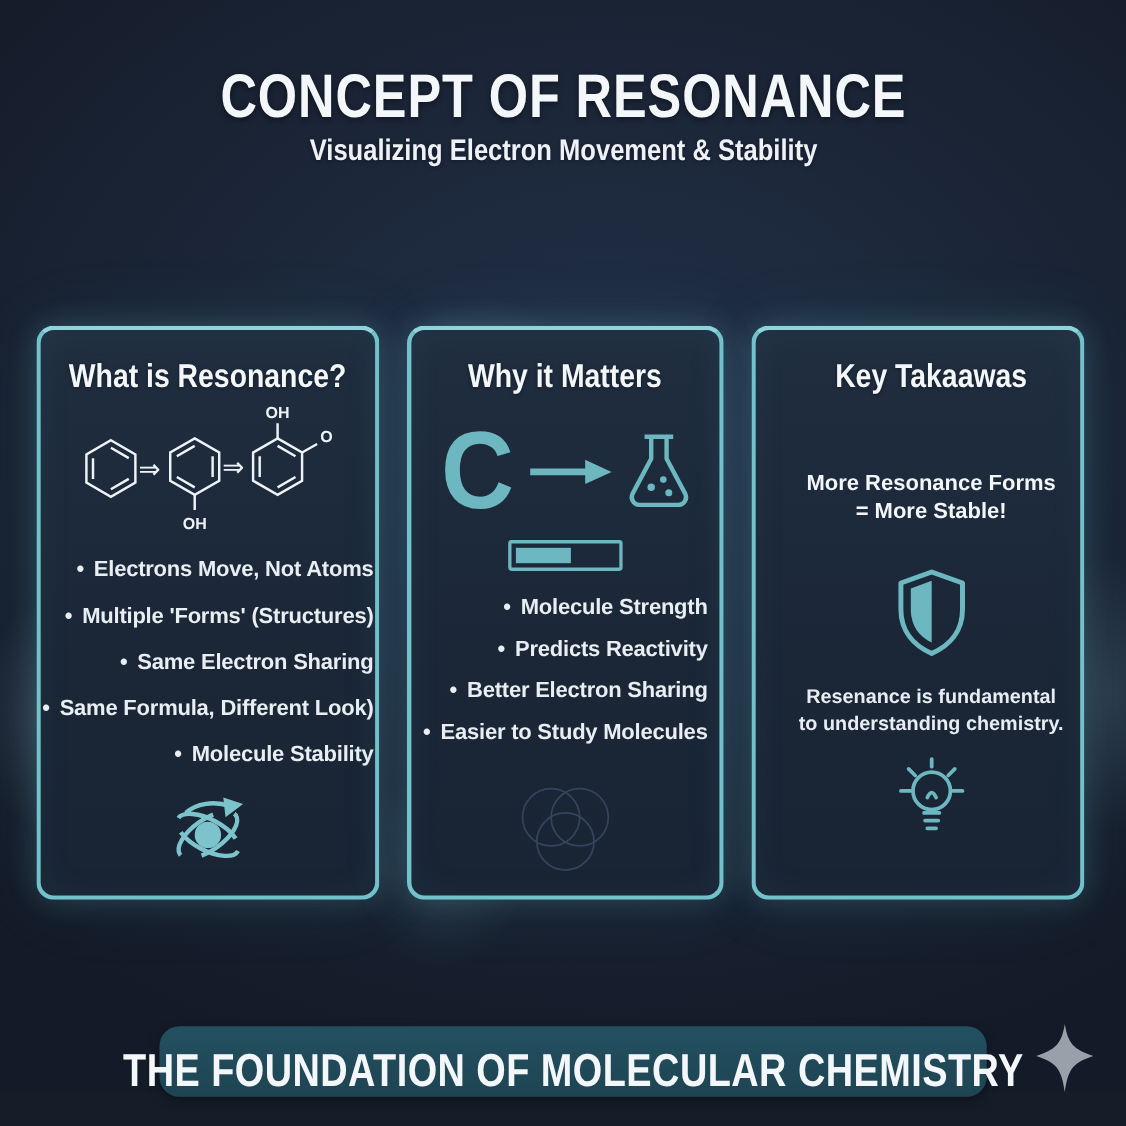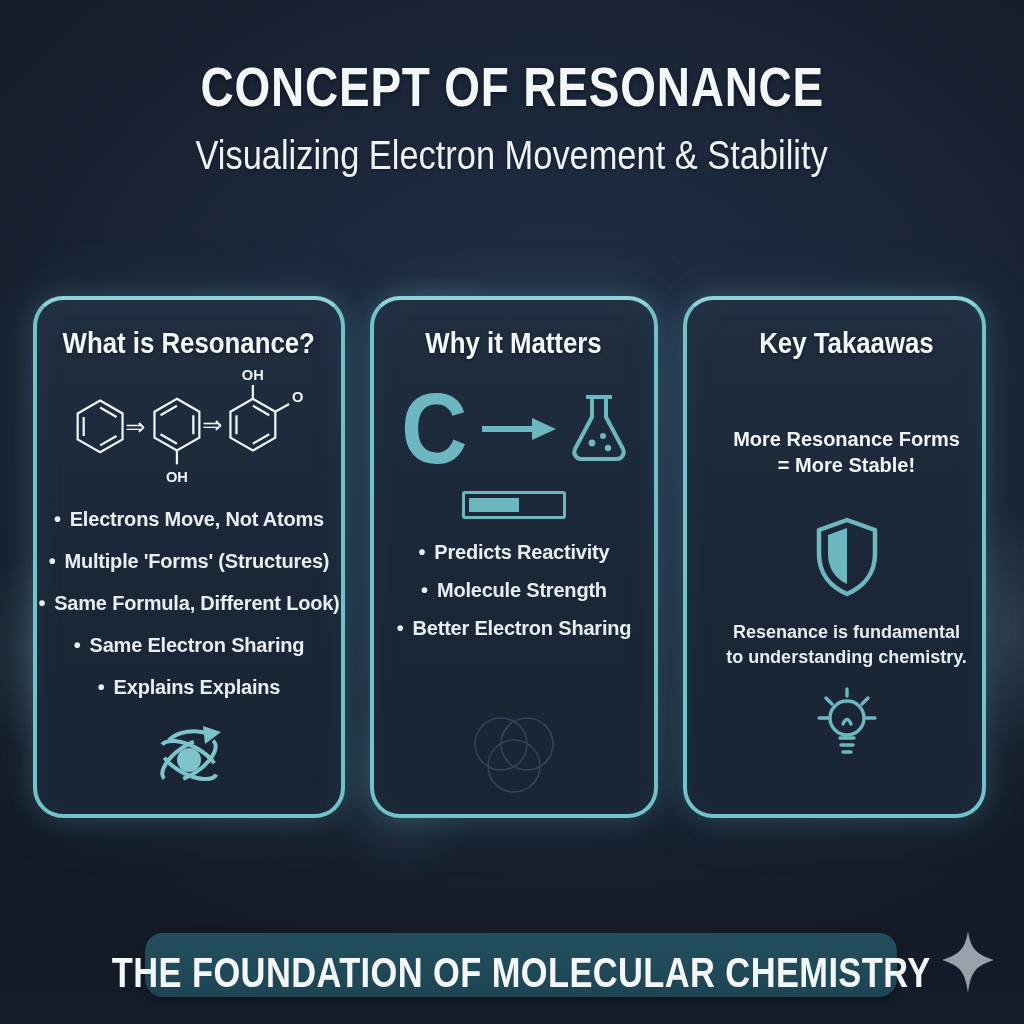--- a/index.html
+++ b/index.html
@@ -21,37 +21,37 @@
   .glow-left   { left:-50px; top:500px; width:190px; height:300px; background:radial-gradient(closest-side, rgba(190,225,240,.13), transparent 70%); }
   .glow-mid    { left:290px; top:660px; width:220px; height:260px; background:radial-gradient(closest-side, rgba(130,205,220,.12), transparent 70%); }
   .glow-right  { left:920px; top:450px; width:180px; height:360px; background:radial-gradient(closest-side, rgba(160,215,230,.14), transparent 70%); }
   .glow-top    { left:330px; top:250px; width:220px; height:140px; background:radial-gradient(closest-side, rgba(140,205,220,.10), transparent 70%); }
 
   .cond { display:inline-block; transform:scaleX(.82); transform-origin:50% 50%; white-space:nowrap; }
   .cond85 { display:inline-block; transform:scaleX(.86); transform-origin:50% 50%; white-space:nowrap; }
 
   .header { position:absolute; left:0; top:54px; width:1024px; text-align:center; color:#f4f7f9; }
   .title  { font-size:56px; font-weight:700; letter-spacing:1px; text-shadow:0 2px 6px rgba(0,0,0,.45); }
-  .subtitle { margin-top:14px; font-size:40px; font-weight:400; color:#eef2f6; text-shadow:0 1px 4px rgba(0,0,0,.4); }
+  .subtitle { margin-top:2px; font-size:27px; font-weight:700; color:#eef2f6; text-shadow:0 1px 4px rgba(0,0,0,.4); }
 
   .card {
     position:absolute; top:296px; height:522px;
-    border:4px solid #72c2cb; border-top-color:#8ed4da; border-radius:30px;
+    border:4px solid #72c2cb; border-top-color:#8ed4da; border-radius:16px;
     background:linear-gradient(180deg, #202e40 0%, #1b2737 55%, #192434 100%);
     box-shadow:0 0 26px rgba(105,190,205,.22), 0 0 70px rgba(105,190,205,.09), inset 0 0 34px rgba(120,205,218,.05);
     display:flex; flex-direction:column; align-items:center;
     color:#edf1f5;
   }
   .card-what { left:33px;  width:312px; }
   .card-why  { left:370px; width:288px; }
   .card-key  { left:683px; width:303px;padding-left:24px; }
 
   .card h2 { margin-top:26px; font-size:30px; font-weight:700; color:#f4f7f9; text-shadow:0 1px 4px rgba(0,0,0,.4); }
 
-  ul.bullets { list-style:none; text-align:center; }
+  ul.bullets { list-style:none; text-align:right; }
   ul.bullets li { font-size:20px; font-weight:600; letter-spacing:-.2px; color:#e9eef3; margin-bottom:19px; }
   .b-dot::before { content:"•"; margin-right:9px; }
   .card-why ul.bullets li { margin-bottom:15px; }
 
   .molecules { margin-top:6px; }
   .what-bullets { margin-top:16px; }
   .atom-wrap { margin-top:auto; margin-bottom:16px; }
 
   .why-iconrow { margin-top:26px; display:flex; align-items:center; justify-content:center; gap:10px; }
   .big-c { font-size:100px; font-weight:700; color:#6cb7c0; line-height:.85; display:inline-block; transform:scaleX(.92); }
@@ -112,23 +112,23 @@
         <path d="M222,46 L241,57 M241,79 L222,90 M203,79 L203,57"></path>
         <path d="M222,38 L222,22 M248,53 L264,44"></path>
       </g>
       <text x="222" y="16" font-size="17" font-weight="bold" fill="#eef3f7" text-anchor="middle">OH</text>
       <text x="274" y="42" font-size="17" font-weight="bold" fill="#eef3f7" text-anchor="middle">O</text>
     </svg>
 
     <ul class="bullets what-bullets">
         <li><span class="b-dot"></span><span class="b-text">Electrons Move, Not Atoms</span></li>
         <li><span class="b-dot"></span><span class="b-text">Multiple 'Forms' (Structures)</span></li>
+        <li><span class="b-dot"></span><span class="b-text">Same Electron Sharing</span></li>
         <li><span class="b-dot"></span><span class="b-text">Same Formula, Different Look)</span></li>
-        <li><span class="b-dot"></span><span class="b-text">Same Electron Sharing</span></li>
-        <li><span class="b-dot"></span><span class="b-text">Explains Explains</span></li>
+        <li><span class="b-dot"></span><span class="b-text">Molecule Stability</span></li>
       </ul>
 
     <div class="atom-wrap">
       <svg width="92" height="76" viewBox="0 0 92 76">
         <g stroke="#7cc3cb" stroke-width="4" fill="none">
           <ellipse cx="46" cy="42" rx="31" ry="14" transform="rotate(28 46 42)" stroke-dasharray="60 14"></ellipse>
           <ellipse cx="46" cy="42" rx="31" ry="14" transform="rotate(-35 46 42)" stroke-dasharray="52 20"></ellipse>
           <path d="M26,22 A 30 20 0 0 1 66,16"></path>
         </g>
         <polygon points="60,8 78,14 62,26" fill="#7cc3cb"></polygon>
@@ -155,23 +155,24 @@
         <circle cx="35" cy="45" r="3" fill="#6cb7c0"></circle>
         <circle cx="40" cy="57" r="3.2" fill="#6cb7c0"></circle>
       </svg>
     </div>
 
     <div class="progressbar">
       <div class="fill"></div>
     </div>
 
     <ul class="bullets why-bullets">
+        <li><span class="b-dot"></span><span class="b-text">Molecule Strength</span></li>
         <li><span class="b-dot"></span><span class="b-text">Predicts Reactivity</span></li>
-        <li><span class="b-dot"></span><span class="b-text">Molecule Strength</span></li>
         <li><span class="b-dot"></span><span class="b-text">Better Electron Sharing</span></li>
+        <li><span class="b-dot"></span><span class="b-text">Easier to Study Molecules</span></li>
       </ul>
 
     <div class="venn-wrap">
       <svg width="110" height="90" viewBox="0 0 110 90">
         <g stroke="#35435d" stroke-width="1.6" fill="none">
           <circle cx="42" cy="32" r="26"></circle>
           <circle cx="68" cy="32" r="26"></circle>
           <circle cx="55" cy="54" r="26"></circle>
         </g>
       </svg>

